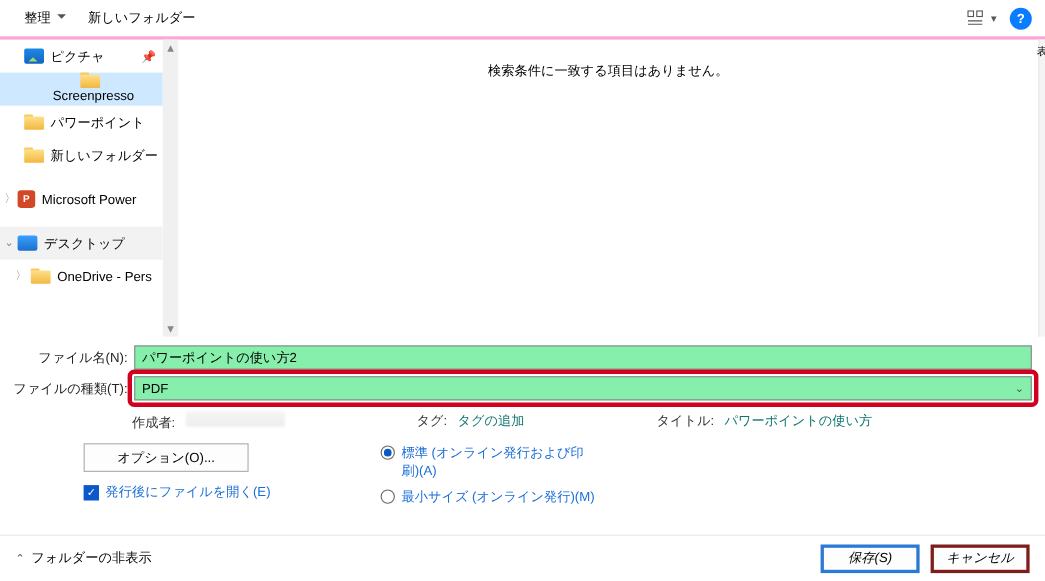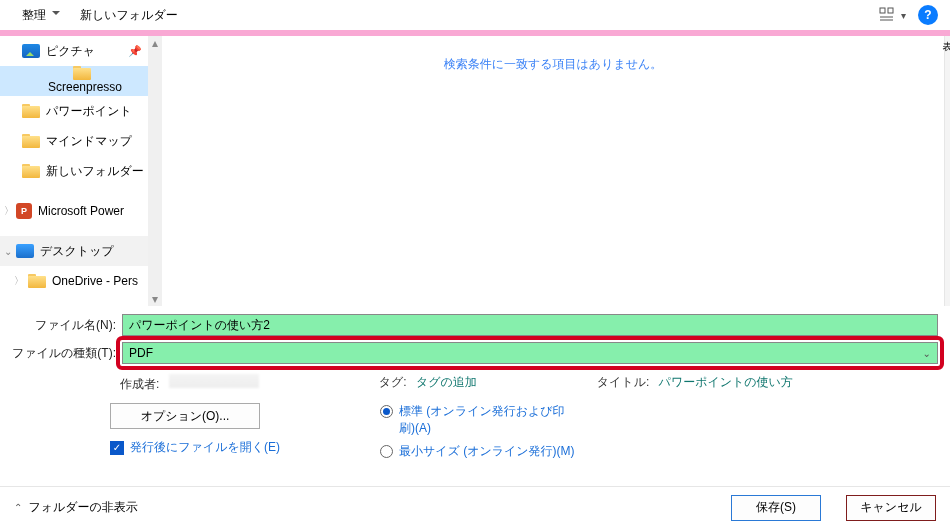--- a/index.html
+++ b/index.html
@@ -1,17 +1,17 @@
 <!DOCTYPE html>
 <html><head>
 <meta charset="utf-8">
 <style>
 * { margin:0; padding:0; box-sizing:border-box; font-family:"Yu Gothic UI","Meiryo",sans-serif; font-size:12px; }
 body { width:950px; height:528px; background:#fff; overflow:hidden; position:relative; }
-.toolbar { height:36px; display:flex; align-items:center; padding:0 12px; border-bottom:6px solid #f9a8d4; }
+.toolbar { height:36px; display:flex; align-items:center; padding:0 12px; border-bottom:3px solid #f9a8d4; }
 .toolbar-btn { padding:4px 10px; border:none; background:transparent; cursor:pointer; color:#000; }
 .toolbar-btn.dd::after { content:""; display:inline-block; margin-left:6px; border:4px solid transparent; border-top-color:#555; vertical-align:middle; }
 .toolbar-spacer { flex:1; }
 .view-icon { width:20px; height:20px; display:flex; align-items:center; justify-content:center; cursor:pointer; }
 .view-icon svg { width:16px; height:16px; }
 .help-icon { width:20px; height:20px; border-radius:50%; background:#0a7cff; color:#fff; display:flex; align-items:center; justify-content:center; font-weight:bold; margin-left:12px; cursor:pointer; }
 
 .mid { display:flex; height:270px; }
 .sidebar { width:148px; overflow:hidden; }
 .scroll-track { width:14px; background:#f0f0f0; display:flex; flex-direction:column; align-items:center; }
@@ -21,55 +21,55 @@
 .sidebar li.selected { background:#cde8ff;flex-direction:column; }
 .sidebar li .exp { position:absolute; left:4px; color:#888; font-size:10px; }
 .sidebar li .pin { margin-left:auto; margin-right:6px; color:#666; font-size:11px; }
 .icon-folder { width:18px; height:14px; margin-right:6px; position:relative; }
 .icon-folder::before { content:""; position:absolute; top:0; left:0; width:8px; height:3px; background:#f7c962; border-radius:1px 1px 0 0; }
 .icon-folder::after { content:""; position:absolute; top:2px; left:0; width:18px; height:12px; background:linear-gradient(#ffe08a,#f2b73e); border-radius:1px; }
 .icon-desktop { width:18px; height:14px; margin-right:6px; background:linear-gradient(#39a0ff,#1b6fcc); border-radius:2px; }
 .icon-pictures { width:18px; height:14px; margin-right:6px; background:linear-gradient(#1e88e5,#1565c0); border-radius:2px; position:relative; }
 .icon-pictures::after { content:""; position:absolute; bottom:2px; left:4px; width:0; height:0; border:4px solid transparent; border-bottom-color:#9bdc6b; }
 .icon-pp { width:16px; height:16px; margin-right:6px; border-radius:3px; background:#d24726; display:flex; align-items:center; justify-content:center; color:#fff; font-size:9px; font-weight:bold; }
-.content { flex:1; padding-top:20px; text-align:center; color:#3b82f6; }
+.content { flex:1; padding-top:20px; text-align:center; color:#000000; }
 .right-edge { width:6px; background:#f4f4f4; border-left:1px solid #e6e6e6; display:flex; align-items:flex-start; justify-content:center; padding-top:4px; font-size:10px; }
 
 .fields { padding:8px 12px 0 6px; }
 .field-row { display:flex; align-items:center; margin-bottom:6px; }
 .field-row label { width:110px; text-align:right; margin-right:6px; color:#222; }
 .field-row input, .field-row .select { flex:1; height:22px; border:1px solid #888; padding:0 6px; background:#86efac; }
 .filetype-wrap { flex:1; position:relative; }
 .filetype-highlight { position:absolute; inset:-6px -6px -6px -6px; border:4px solid #d2001f; border-radius:6px; pointer-events:none; }
 .select { display:flex; align-items:center; }
 .select .chev { margin-left:auto; color:#555; font-size:10px; }
 
 .meta { display:flex; padding:4px 12px 0 120px; gap:120px; color:#333; }
 .meta div span.k { color:#333; }
 .meta div span.v { color:#0f766e; margin-left:6px; cursor:pointer; }
 .meta .author-val { display:inline-block; width:90px; height:14px; background:linear-gradient(#f4f4f4,#eee); margin-left:6px; filter:blur(1px); }
 
-.options-area { display:flex; padding:10px 12px 14px 110px; }
+.options-area { display:flex; padding:10px 12px 14px 76px; }
 .options-left { width:240px; }
 .options-left button { width:150px; height:26px; border:1px solid #aaa; background:#fdfdfd; cursor:pointer; }
 .options-left .chk { display:flex; align-items:center; margin-top:10px; color:#1a6ed8; }
 .options-left .chk .box { width:14px; height:14px; background:#0a58ca; margin-right:6px; display:flex; align-items:center; justify-content:center; color:#fff; font-size:10px; }
 .radios { margin-left:30px; }
 .radio { display:flex; align-items:flex-start; margin-bottom:6px; max-width:200px; }
 .radio .dot { width:13px; height:13px; border:1px solid #666; border-radius:50%; margin-right:6px; display:flex; align-items:center; justify-content:center; flex-shrink:0; margin-top:2px; }
 .radio.on .dot::after { content:""; width:7px; height:7px; background:#0a58ca; border-radius:50%; }
 .radio .lbl { color:#1a6ed8; line-height:1.4; }
 
 .footer { position:absolute; bottom:0; left:0; right:0; height:42px; border-top:1px solid #e6e6e6; display:flex; align-items:center; padding:0 14px; background:#fff; }
 .footer .folders-hide { display:flex; align-items:center; cursor:pointer; }
 .footer .folders-hide .tri { margin-right:6px; color:#555; font-size:10px; }
 .footer-spacer { flex:1; }
 .footer .tools { padding:4px 8px; border:none; background:transparent; cursor:pointer; display:flex; align-items:center; }
 .footer .tools::after { content:""; margin-left:14px; border:4px solid transparent; border-top-color:#555; }
-.footer button.action { width:90px; height:26px; margin-left:25px; border:1px solid #7f1d1d; background:#fdfdfd; cursor:pointer; }
+.footer button.action { width:90px; height:26px; margin-left:10px; border:3px solid #7f1d1d; background:#fdfdfd; cursor:pointer;font-style:italic; }
 .footer button.save { border-color:#2a79d6; }
 </style>
 </head>
 <body>
 
 <div class="toolbar">
   <button class="toolbar-btn dd">整理</button>
   <button class="toolbar-btn">新しいフォルダー</button>
   <div class="toolbar-spacer"></div>
   <div class="view-icon">
@@ -92,24 +92,20 @@
         <span>ピクチャ</span>
         <span class="pin">📌</span>
       </li>
       <li class="selected">
         <span class="icon-folder"></span>
         <span>Screenpresso</span>
       </li>
       <li>
         <span class="icon-folder"></span>
         <span>パワーポイント</span>
-      </li>
-      <li>
-        <span class="icon-folder"></span>
-        <span>マインドマップ</span>
       </li>
       <li>
         <span class="icon-folder"></span>
         <span>新しいフォルダー</span>
       </li>
       <li style="margin-top:10px;padding-left:16px">
         <span class="exp">〉</span>
         <span class="icon-pp">P</span>
         <span>Microsoft Power</span>
       </li>

